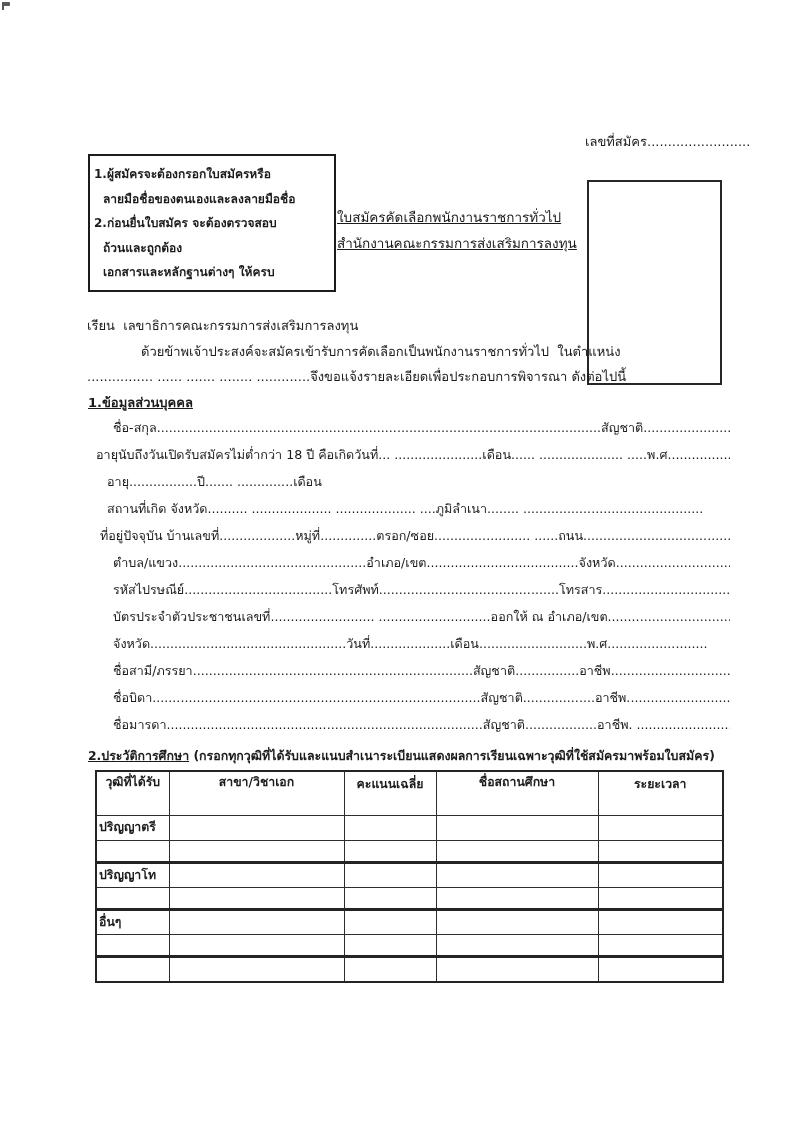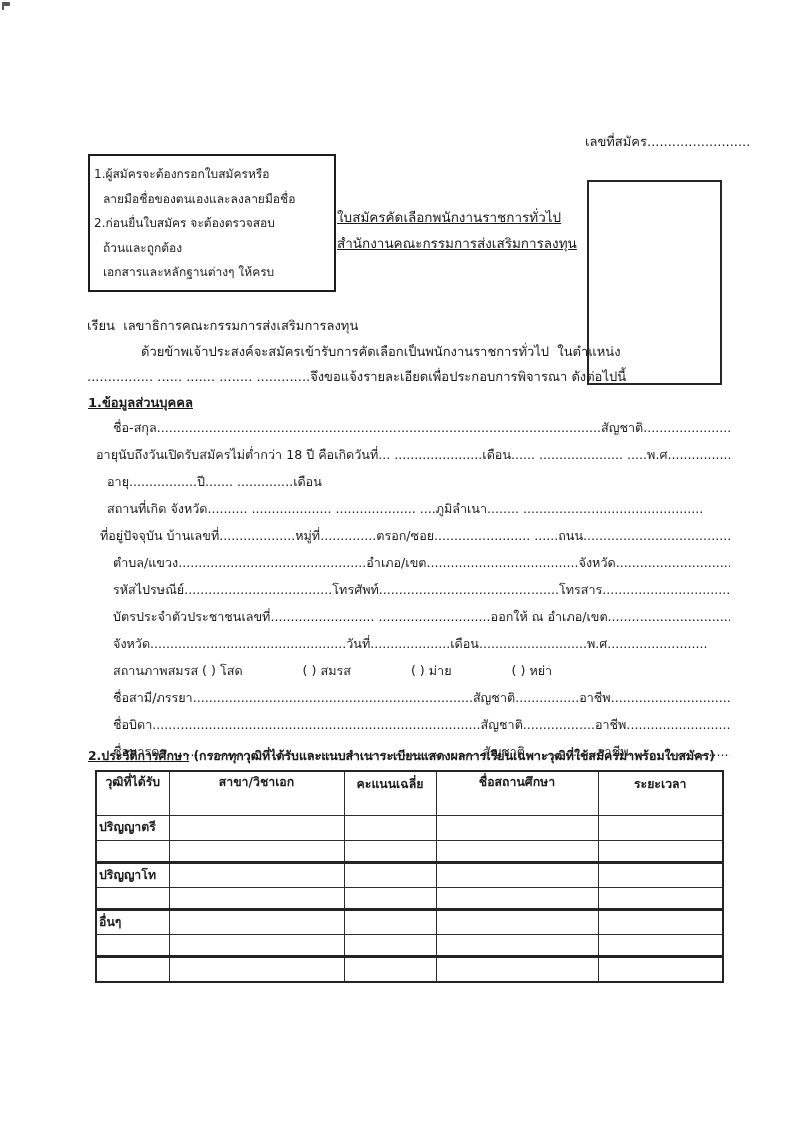--- a/index.html
+++ b/index.html
@@ -13,21 +13,21 @@
 
   
   .artifact{left:2px;top:2px;width:8px;height:4px;background:#3a3a3a;border-radius:1px;opacity:.85;}
   .artifact:after{content:"";position:absolute;left:0;top:0;width:2px;height:8px;background:#3a3a3a;}
 
   .app-no{left:585px;top:131px;font-size:13px;width:170px;}
 
   .inst-box{
     left:88px;top:154px;width:236px;height:128px;
     border:2px solid #1c1c1c;padding:6px 4px 0 4px;
-    font-size:12px;line-height:24.5px;font-weight:normal;
+    font-size:12px;line-height:24.5px;font-weight:bold;
   }
   .inst-box .cont{padding-left:9px;}
 
   .title-block{left:337px;top:204px;width:240px;font-size:13.5px;font-weight:normal;line-height:26px;}
   .title-block div{text-decoration:underline;}
 
   .photo-box{left:587px;top:180px;width:131px;height:201px;border:2px solid #262626;background:#fff;}
 
   .salutation{left:87px;top:315px;font-size:13px;width:430px;}
   .intro1{left:141px;top:341px;font-size:13px;width:560px;}
@@ -95,21 +95,20 @@
   <div class="abs personal">
     <div class="line">ชื่อ-สกุล...............................................................................................................สัญชาติ......................................</div>
     <div class="line">อายุนับถึงวันเปิดรับสมัครไม่ต่ำกว่า 18 ปี คือเกิดวันที่... ......................เดือน...... ..................... .....พ.ศ......................</div>
     <div class="line">อายุ.................ปี....... ..............เดือน</div>
     <div class="line">สถานที่เกิด จังหวัด.......... .................... .................... ....ภูมิลำเนา........ .............................................</div>
     <div class="line">ที่อยู่ปัจจุบัน บ้านเลขที่...................หมู่ที่..............ตรอก/ซอย........................ ......ถนน......................................</div>
     <div class="line">ตำบล/แขวง...............................................อำเภอ/เขต......................................จังหวัด...................................</div>
     <div class="line">รหัสไปรษณีย์.....................................โทรศัพท์.............................................โทรสาร.....................................</div>
     <div class="line">บัตรประจำตัวประชาชนเลขที่.......................... ............................ออกให้ ณ อำเภอ/เขต.......................................</div>
     <div class="line">จังหวัด.................................................วันที่....................เดือน...........................พ.ศ.........................</div>
-    <div class="line">สถานภาพสมรส ( ) โสด               ( ) สมรส               ( ) ม่าย               ( ) หย่า</div>
     <div class="line">ชื่อสามี/ภรรยา......................................................................สัญชาติ................อาชีพ...............................................</div>
     <div class="line">ชื่อบิดา..................................................................................สัญชาติ..................อาชีพ............................................</div>
     <div class="line">ชื่อมารดา...............................................................................สัญชาติ..................อาชีพ. ...........................................</div>
   </div>
 
   <div class="abs sec2-head"><span class="u">2.ประวัติการศึกษา</span><span> (กรอกทุกวุฒิที่ได้รับและแนบสำเนาระเบียนแสดงผลการเรียนเฉพาะวุฒิที่ใช้สมัครมาพร้อมใบสมัคร)</span></div>
 
   <table class="abs edu-table">
     <colgroup>
       <col style="width:73px">

